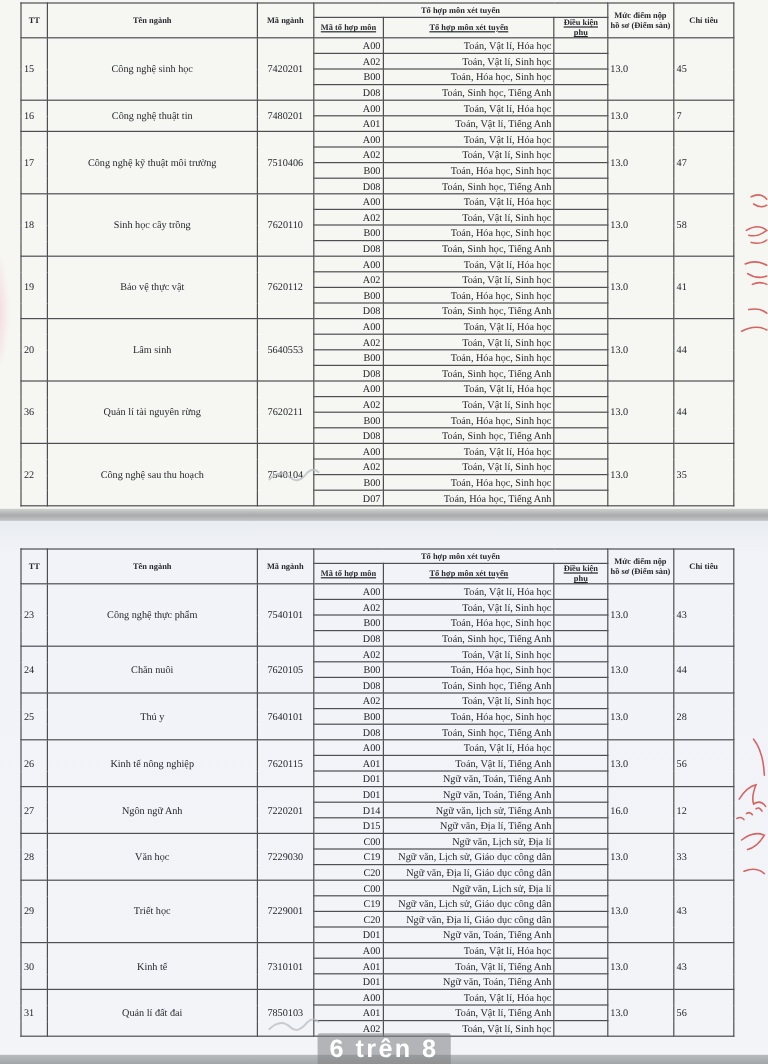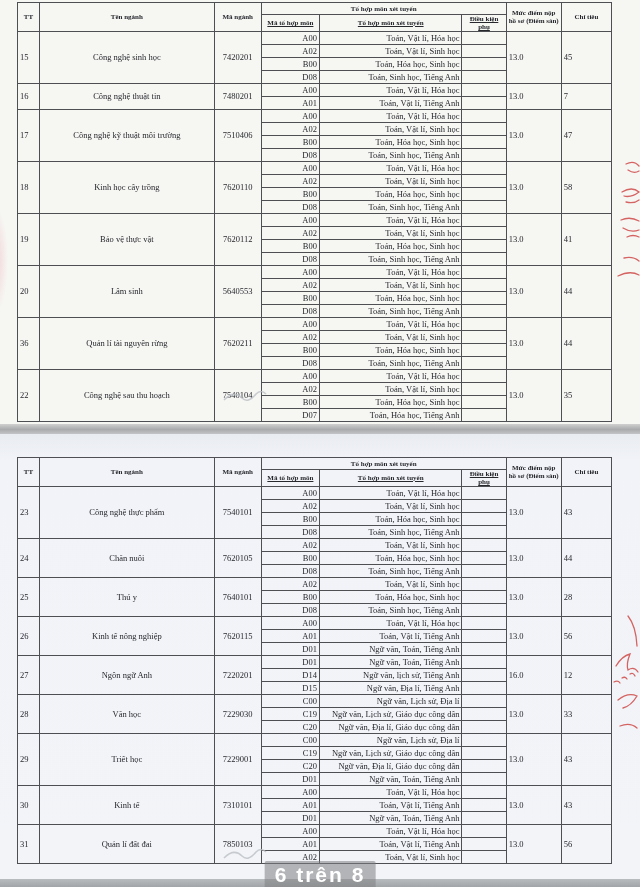--- a/index.html
+++ b/index.html
@@ -173,21 +173,21 @@
           <td class="c-sub">Toán, Hóa học, Sinh học</td>
           <td class="c-cond"></td>
         </tr>
         <tr>
           <td class="c-code">D08</td>
           <td class="c-sub">Toán, Sinh học, Tiếng Anh</td>
           <td class="c-cond"></td>
         </tr>
         <tr>
           <td class="c-tt" rowspan="4">18</td>
-          <td class="c-nganh" rowspan="4">Kinh học cây trồng</td>
+          <td class="c-nganh" rowspan="4">Sinh học cây trồng</td>
           <td class="c-ma" rowspan="4">7620110</td>
           <td class="c-code">A00</td>
           <td class="c-sub">Toán, Vật lí, Hóa học</td>
           <td class="c-cond"></td>
           <td class="c-diem" rowspan="4">13.0</td>
           <td class="c-chitieu" rowspan="4">58</td>
         </tr>
         <tr>
           <td class="c-code">A02</td>
           <td class="c-sub">Toán, Vật lí, Sinh học</td>

